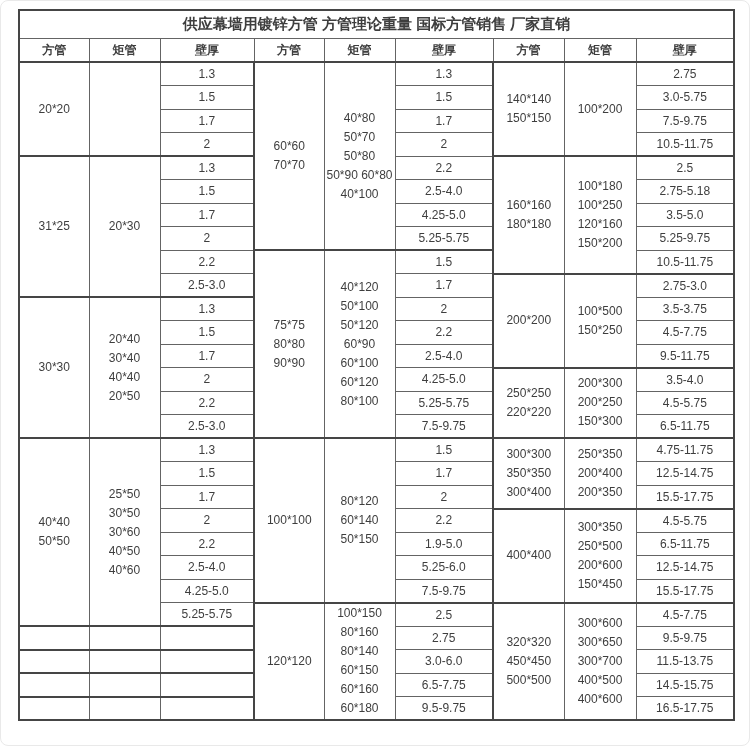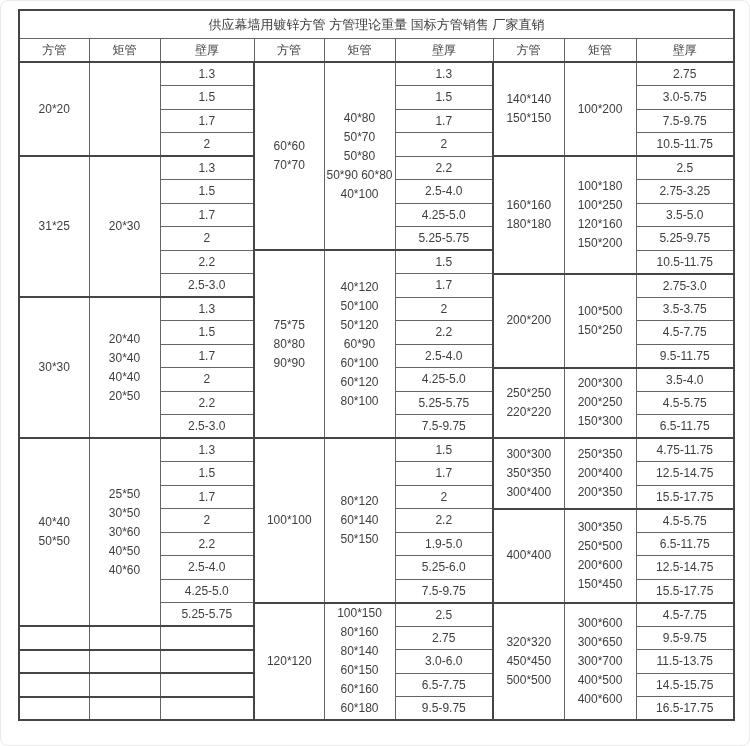--- a/index.html
+++ b/index.html
@@ -13,25 +13,25 @@
     position:absolute;left:18px;top:9px;width:715px;
     border-collapse:collapse;table-layout:fixed;
     border:2px solid #454545;
   }
   td,th{
     border:1px solid #646464;
     text-align:center;vertical-align:middle;
     padding:0;overflow:hidden;
   }
   tr.title-row td{
-    height:27px;font-size:13px;font-weight:normal;
+    height:27px;font-size:15px;font-weight:bold;
     border-bottom:1px solid #646464;
   }
   tr.header-row th{
-    height:22px;font-size:12px;font-weight:normal;
+    height:22px;font-size:12px;font-weight:bold;
     border-bottom:2px solid #454545;
     margin-top:22px;
   }
   tr.data-row{height:23.5px;}
   td.wall{font-size:12px;}
   td.spec{font-size:12px;white-space:pre-line;line-height:19px;}
   td.gt{border-top:2px solid #454545;}
   td.vr{border-right:2px solid #454545;}
 </style>
 </head>
@@ -108,21 +108,21 @@
 180*180</td>
           <td rowspan="5" class="spec gt">100*180
 100*250
 120*160
 150*200</td>
           <td class="wall gt">2.5</td>
         </tr>
         <tr class="data-row">
           <td class="wall vr">1.5</td>
           <td class="wall vr">2.5-4.0</td>
-          <td class="wall">2.75-3.25</td>
+          <td class="wall">2.75-5.18</td>
         </tr>
         <tr class="data-row">
           <td class="wall vr">1.7</td>
           <td class="wall vr">4.25-5.0</td>
           <td class="wall">3.5-5.0</td>
         </tr>
         <tr class="data-row">
           <td class="wall vr">2</td>
           <td class="wall vr">5.25-5.75</td>
           <td class="wall">5.25-9.75</td>

